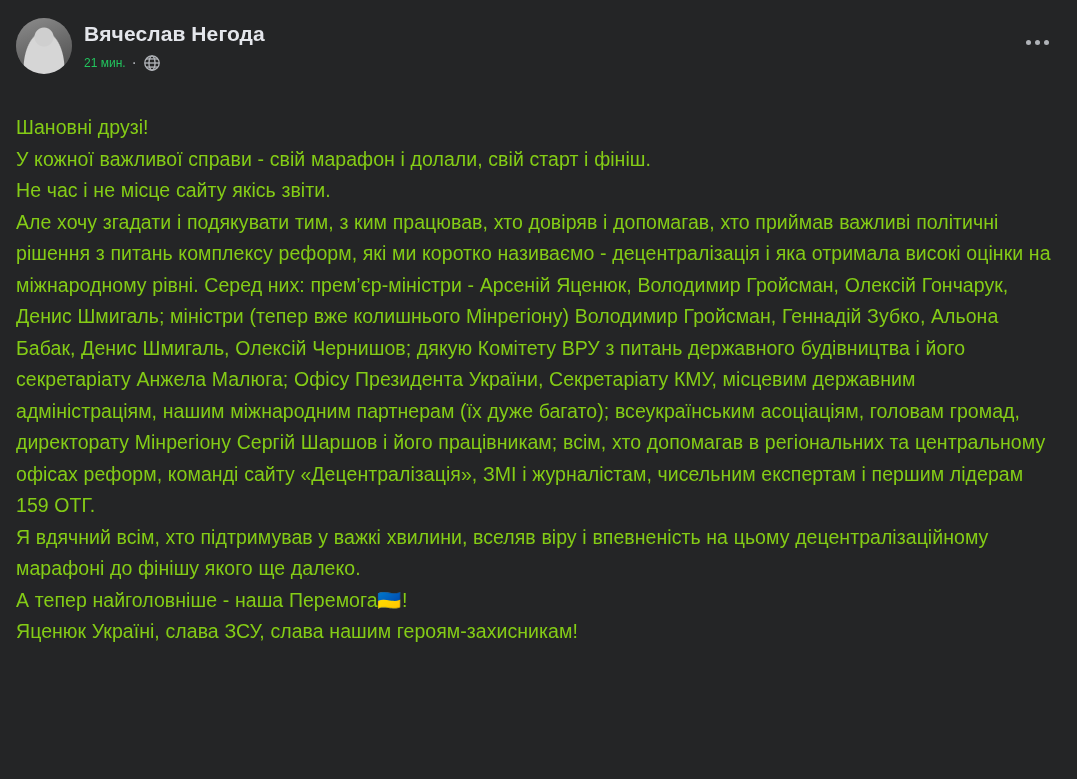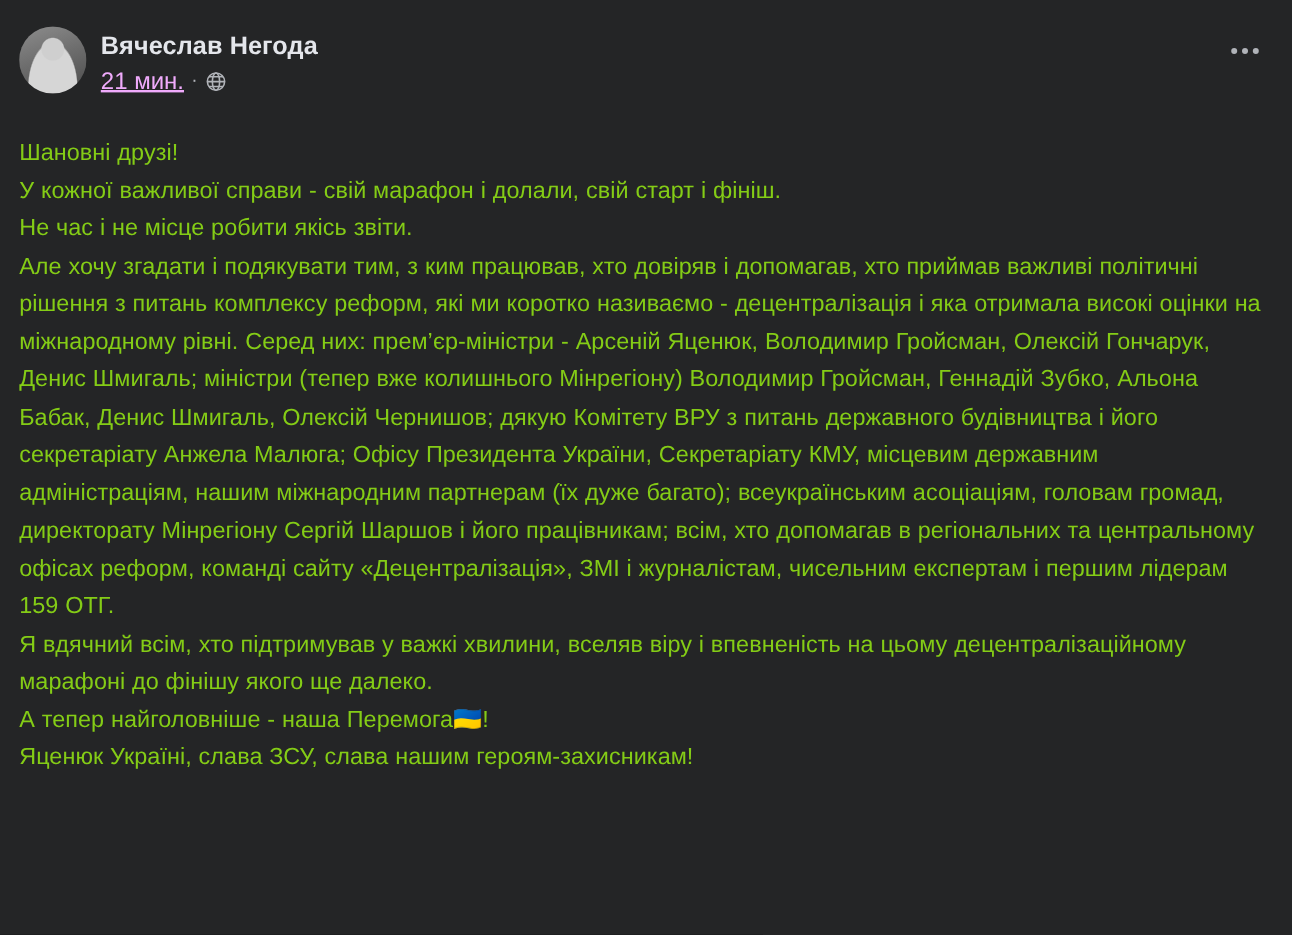--- a/index.html
+++ b/index.html
@@ -17,21 +17,21 @@
   .post {
     width: 1077px;
     height: 779px;
     background: #242526;
     box-sizing: border-box;
     padding: 14px 16px 0 16px;
     position: relative;
   }
   .post-header {
     display: flex;
-    align-items: flex-end;
+    align-items: center;
     height: 64px;
   }
   .avatar {
     width: 56px;
     height: 56px;
     border-radius: 50%;
     overflow: hidden;
     flex: 0 0 56px;
     background: #3a3b3c;
     position: relative;
@@ -59,24 +59,23 @@
     line-height: 26px;
     letter-spacing: 0.1px;
   }
   .meta-row {
     display: flex;
     align-items: center;
     margin-top: 6px;
     gap: 6px;
   }
   .timestamp {
-    font-size: 20px;
-    color: #f0abfc;
+    font-size: 12px;
+    color: #22c55e;
     line-height: 20px;
-    text-decoration: underline;
   }
   .meta-dot {
     font-size: 16px;
     color: #b0b3b8;
     line-height: 20px;
   }
   .globe-icon {
     display: inline-flex;
     width: 18px;
     height: 18px;
@@ -154,20 +153,20 @@
     <span class="more-dots">
       <i></i>
         <i></i>
         <i></i>
     </span>
   </div>
 
   <div class="post-body">
     <p>Шановні друзі!</p>
     <p>У кожної важливої справи - свій марафон і долали, свій старт і фініш.</p>
-    <p>Не час і не місце робити якісь звіти.</p>
+    <p>Не час і не місце сайту якісь звіти.</p>
     <p>Але хочу згадати і подякувати тим, з ким працював, хто довіряв і допомагав, хто приймав важливі політичні рішення з питань комплексу реформ, які ми коротко називаємо - децентралізація і яка отримала високі оцінки на міжнародному рівні. Серед них: прем’єр-міністри - Арсеній Яценюк, Володимир Гройсман, Олексій Гончарук, Денис Шмигаль; міністри (тепер вже колишнього Мінрегіону) Володимир Гройсман, Геннадій Зубко, Альона Бабак, Денис Шмигаль, Олексій Чернишов; дякую Комітету ВРУ з питань державного будівництва і його секретаріату Анжела Малюга; Офісу Президента України, Секретаріату КМУ, місцевим державним адміністраціям, нашим міжнародним партнерам (їх дуже багато); всеукраїнським асоціаціям, головам громад, директорату Мінрегіону Сергій Шаршов і його працівникам; всім, хто допомагав в регіональних та центральному офісах реформ, команді сайту «Децентралізація», ЗМІ і журналістам, чисельним експертам і першим лідерам 159 ОТГ.</p>
     <p>Я вдячний всім, хто підтримував у важкі хвилини, вселяв віру і впевненість на цьому децентралізаційному марафоні до фінішу якого ще далеко.</p>
     <p>А тепер найголовніше - наша Перемога🇺🇦!</p>
     <p>Яценюк Україні, слава ЗСУ, слава нашим героям-захисникам!</p>
   </div>
 
 </div>
 
 </body></html>

